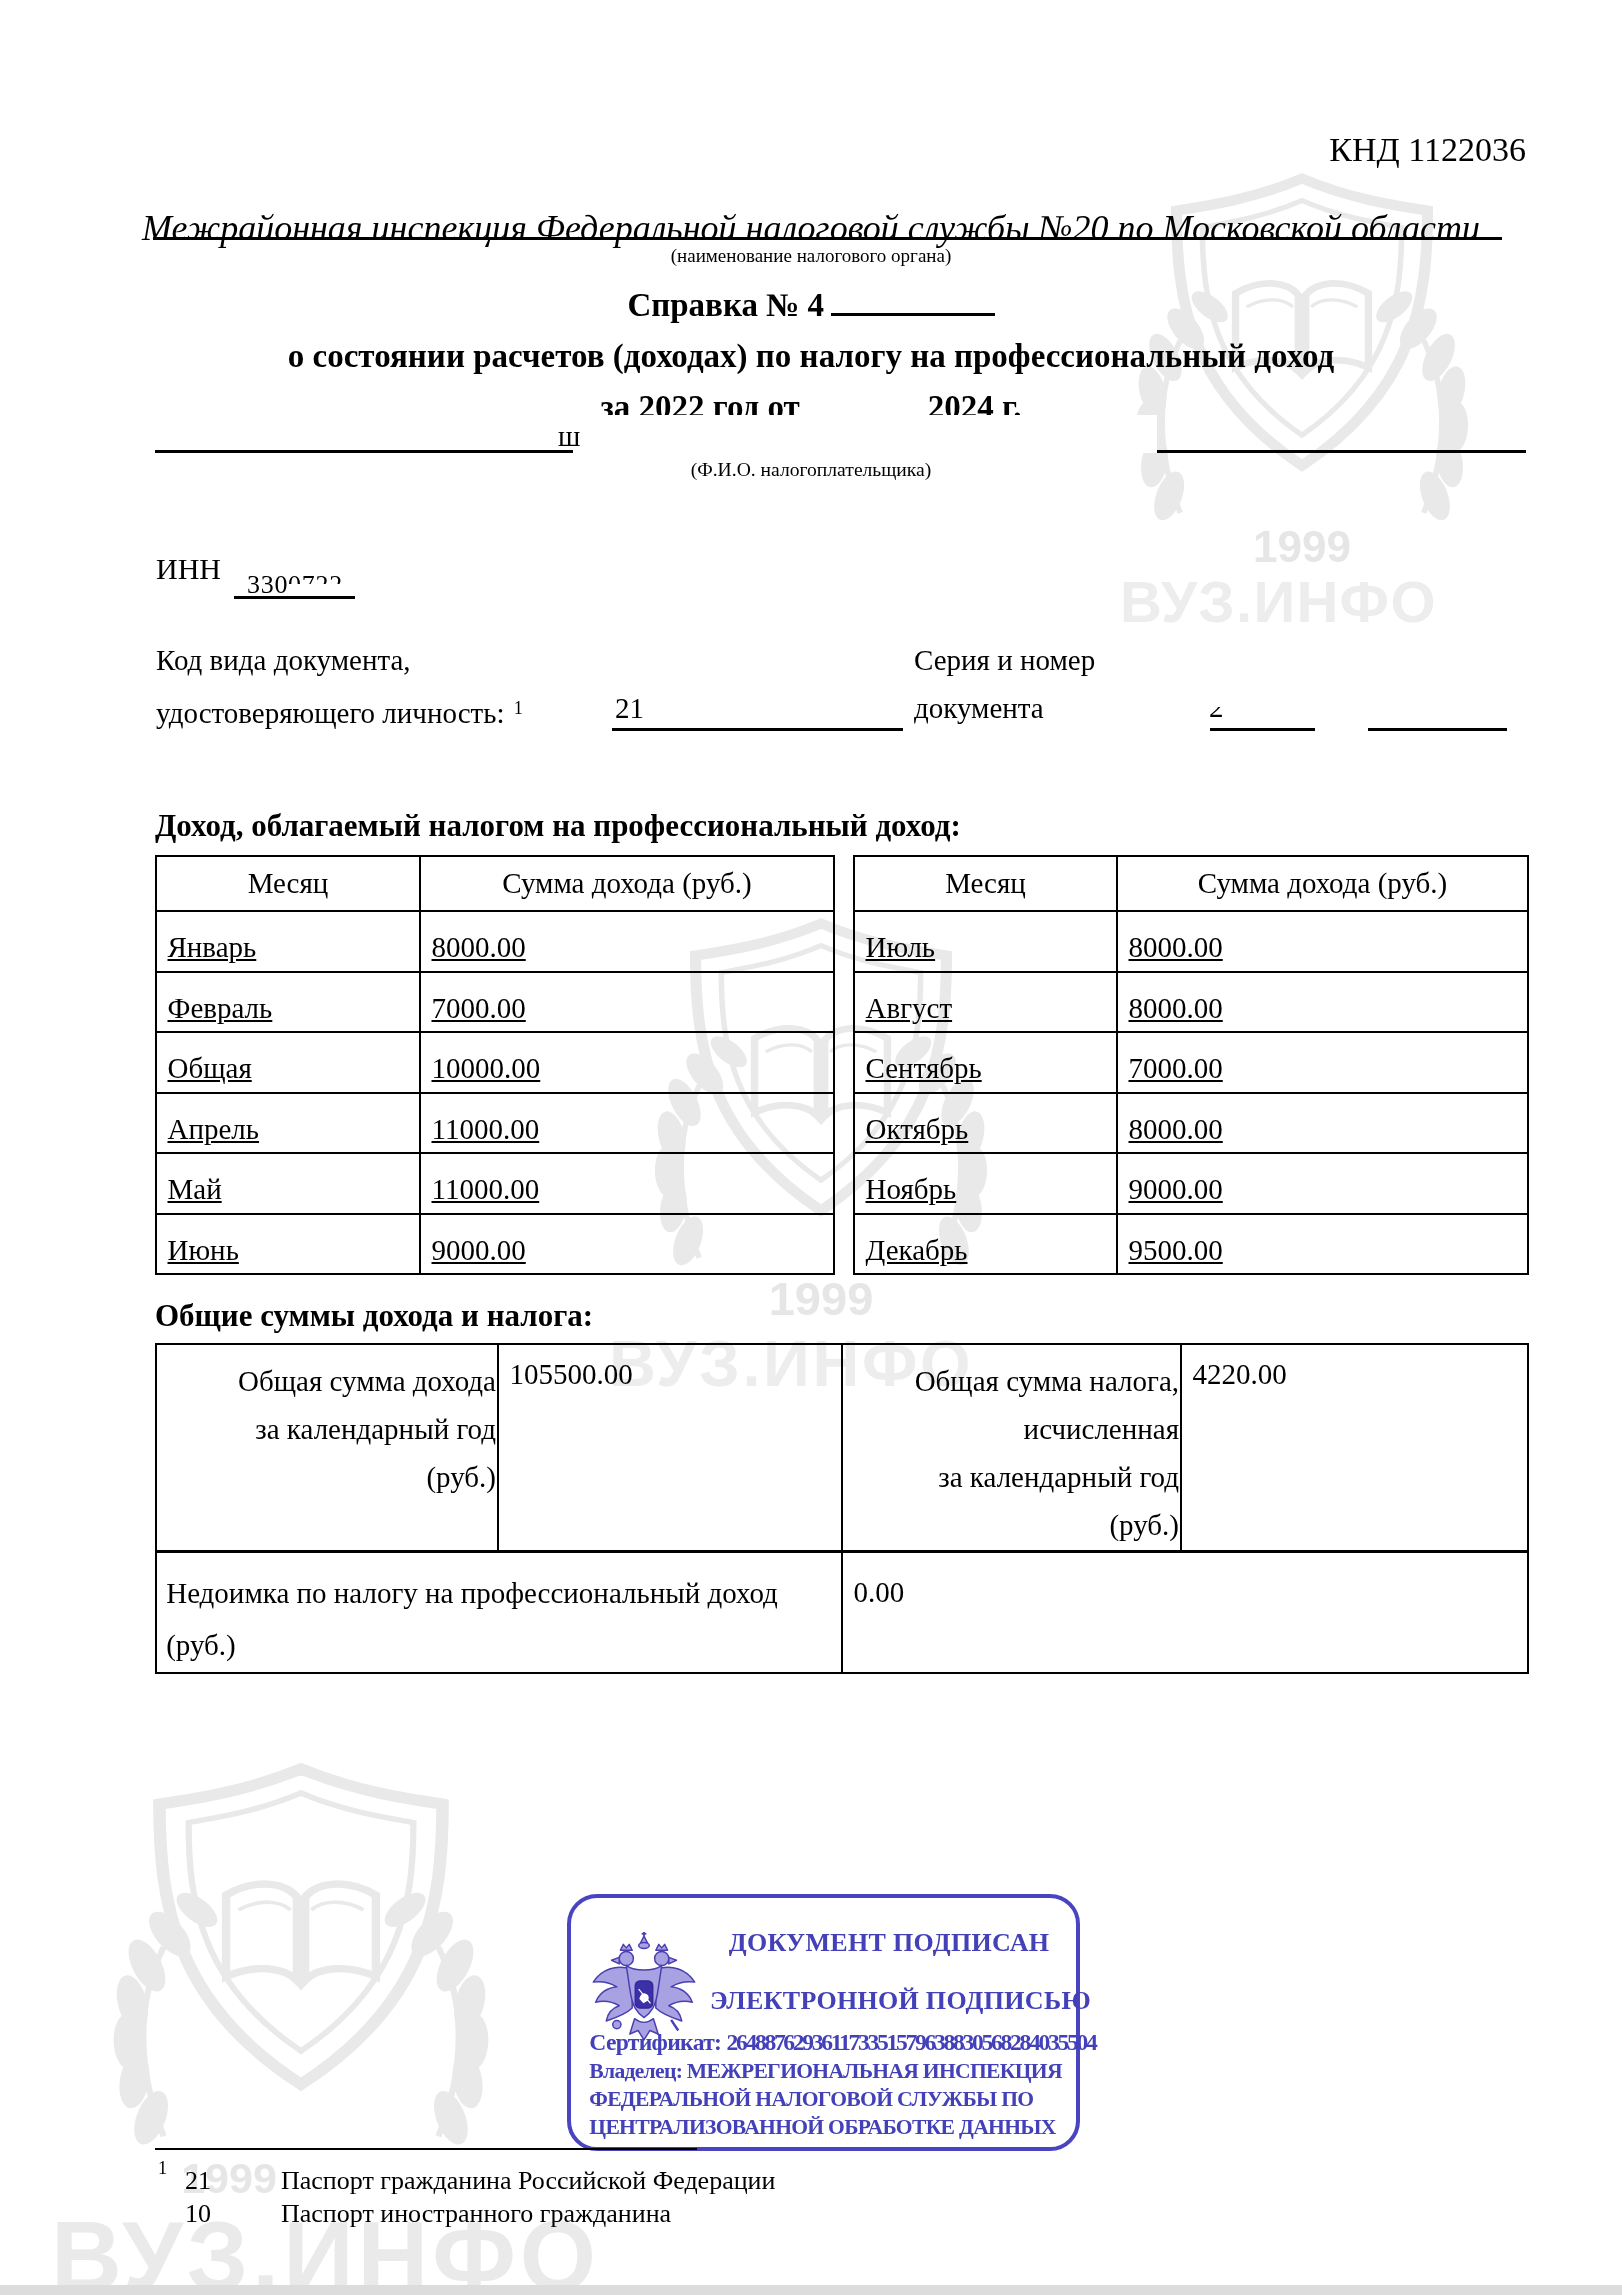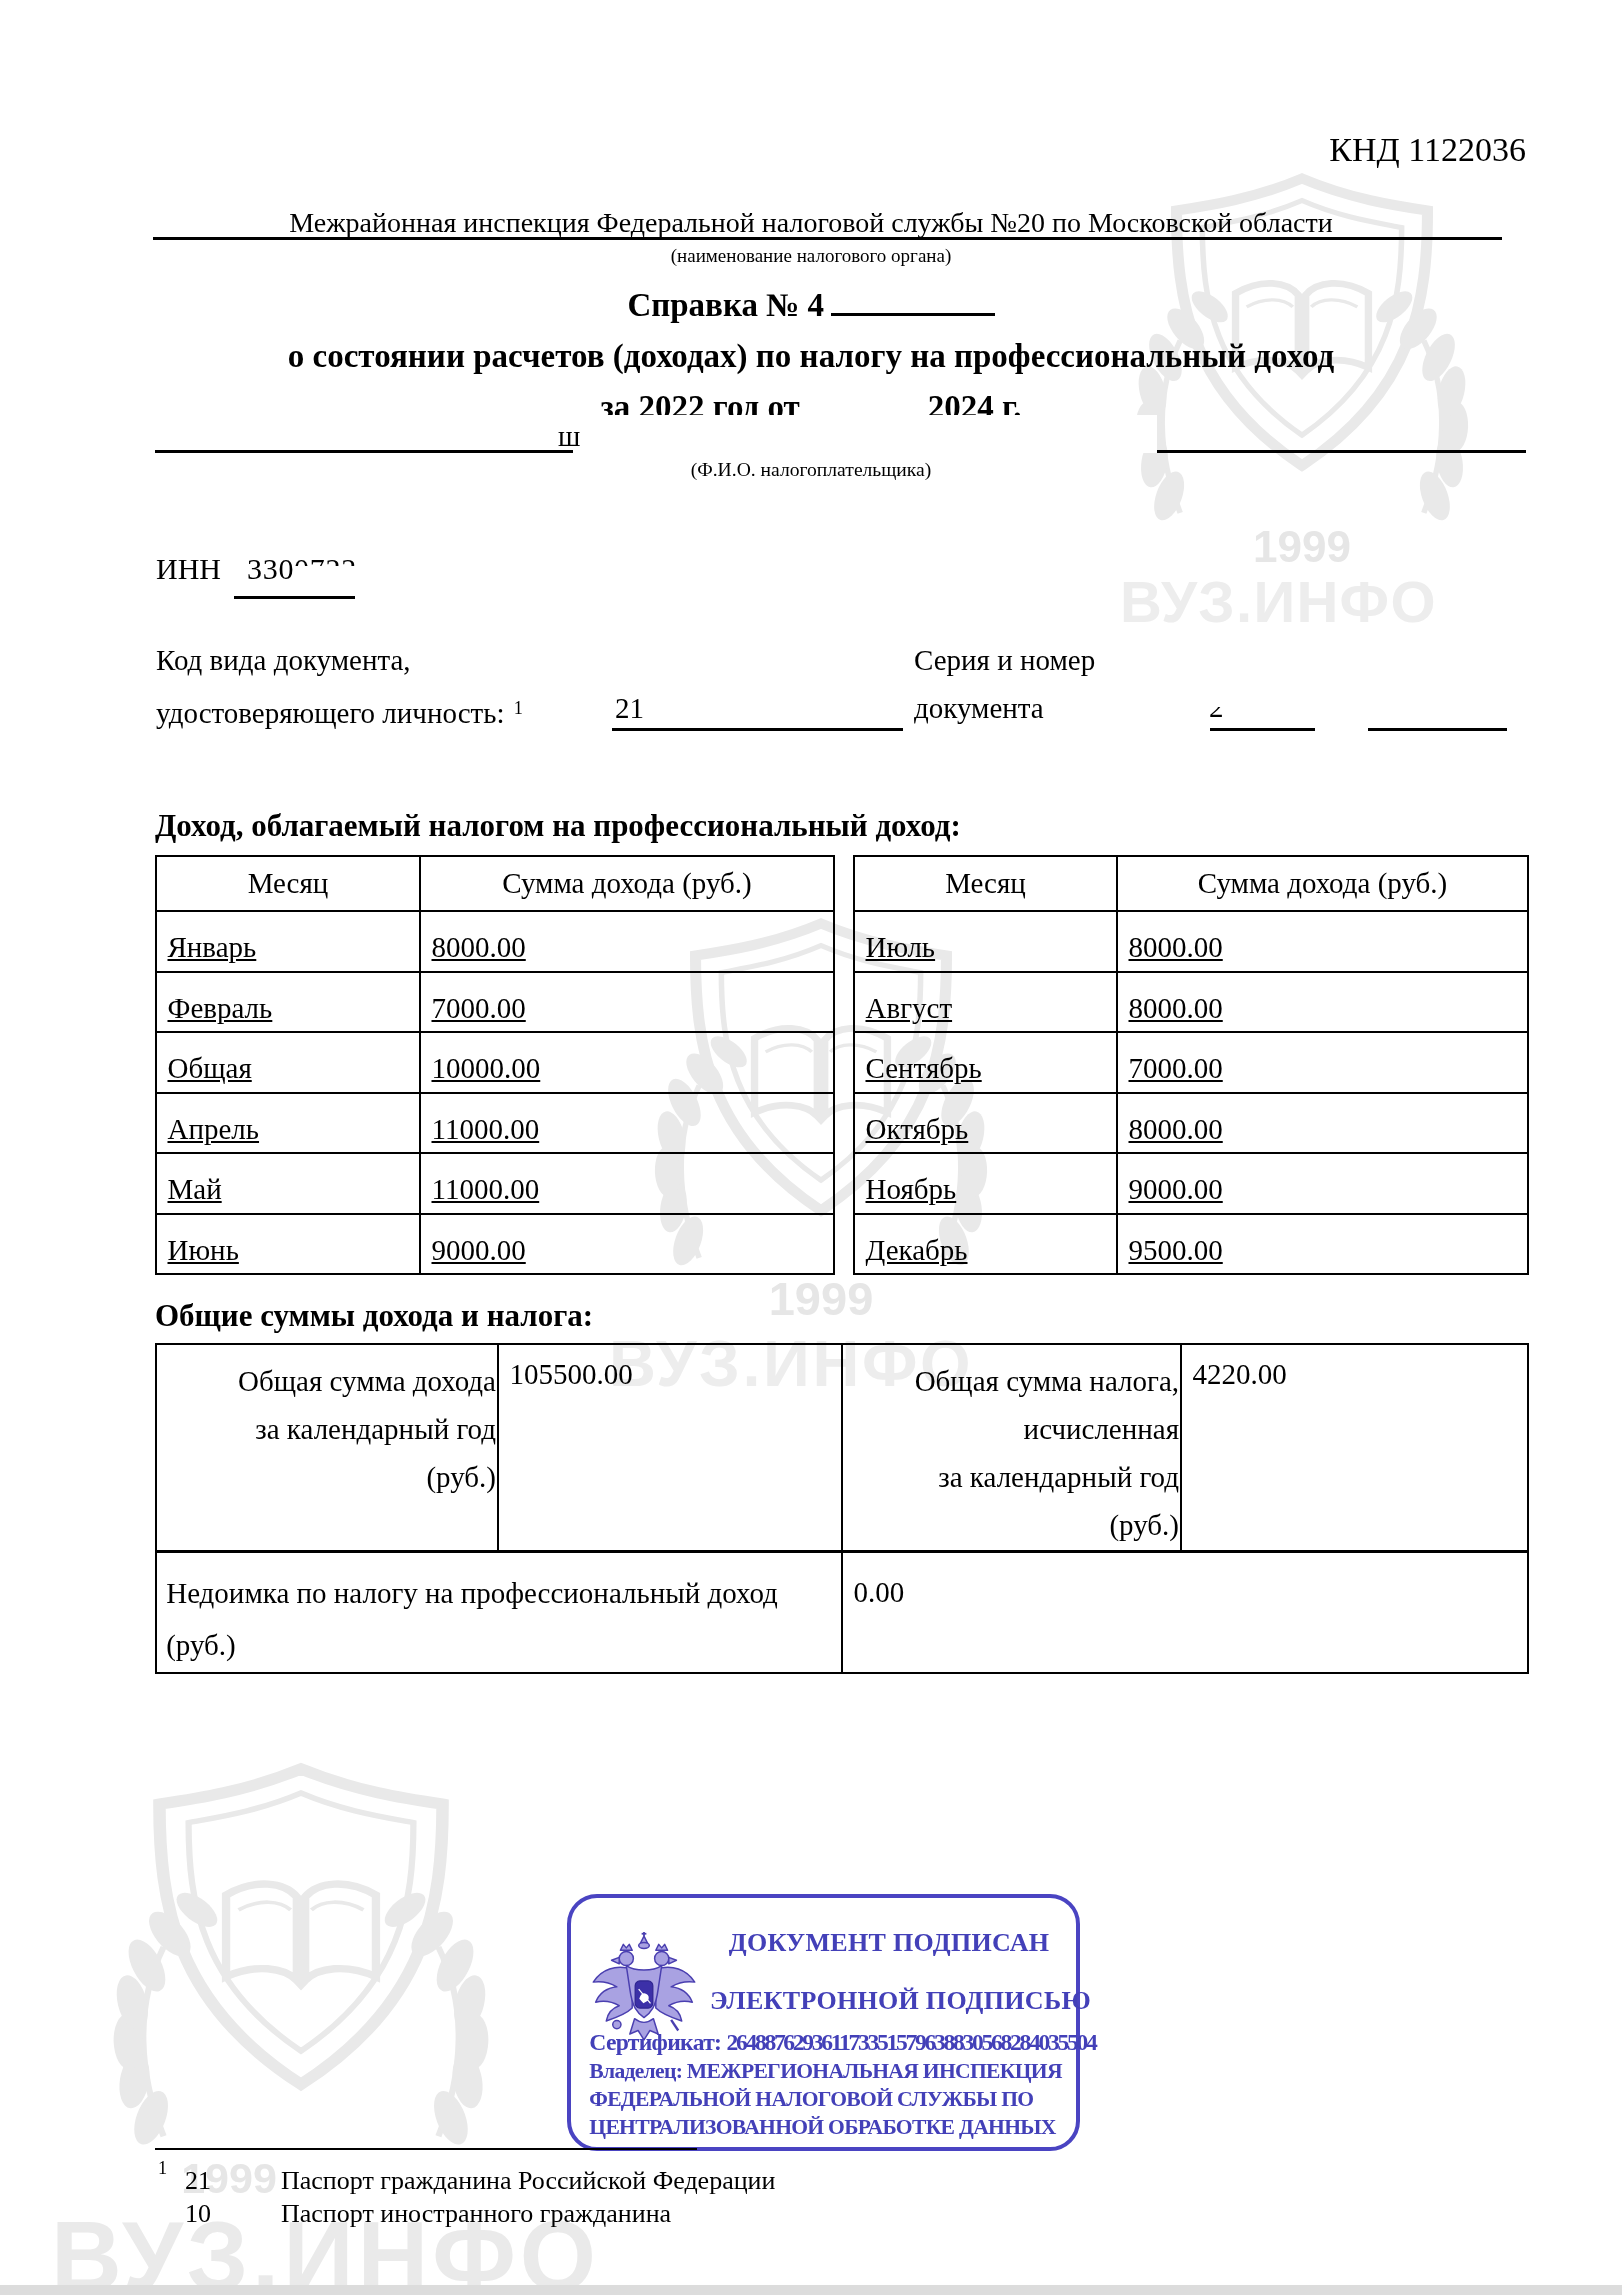--- a/index.html
+++ b/index.html
@@ -8,29 +8,29 @@
     font-family:"Liberation Serif", serif;color:#000;overflow:hidden;margin:0 auto;
   }
   .abs{position:absolute;}
   .z1{z-index:1;}
   .center{text-align:center;width:100%;left:0;}
   .wm-svg{position:absolute;color:#e9e9e9;z-index:0;}
   .wm-year{position:absolute;z-index:0;color:#e6e6e6;font-family:"Liberation Sans",sans-serif;font-weight:bold;text-align:center;}
   .wm-brand{position:absolute;z-index:0;color:#ededed;font-family:"Liberation Sans",sans-serif;font-weight:bold;white-space:nowrap;}
   
   .kno{font-size:34px;text-align:right;}
-  .orgline{font-size:28px;}
+  .orgline{font-size:36px;font-style:italic;}
   .orgcap{font-size:19px;}
   .rule{background:#000;}
   .title{font-size:33px;font-weight:bold;line-height:51px;}
   .blank-seg{display:inline-block;width:164px;border-bottom:3.9px solid #000;margin-left:6.5px;}
   .gap-seg{display:inline-block;width:128px;}
   .cap{font-size:19.6px;}
   .lbl{font-size:29px;line-height:34px;white-space:nowrap;}
-  .inn-val{font-size:30px;letter-spacing:0.7px;white-space:nowrap;}
+  .inn-val{font-size:26px;letter-spacing:0.7px;white-space:nowrap;margin-top:18px;}
   .masked{display:inline-block;position:relative;}
   .masked::after{content:"";position:absolute;left:-1.3px;right:-5.2px;top:14.4px;bottom:-10.5px;background:#fff;}
   .half-hidden{display:inline-block;position:relative;font-size:29px;}
   .half-hidden::after{content:"";position:absolute;left:-3.9px;right:-3.9px;top:-2.6px;height:18.3px;background:#fff;}
   .sup{font-size:18.3px;vertical-align:9.2px;margin-left:9.2px;}
   .heading{font-size:31px;font-weight:bold;white-space:nowrap;}
   
   table{border-collapse:collapse;table-layout:fixed;background:transparent;}
   .inc-table{border:2.6px solid #000;}
   .inc-table th,.inc-table td{border:2px solid #000;font-weight:normal;font-size:29px;overflow:hidden;}

